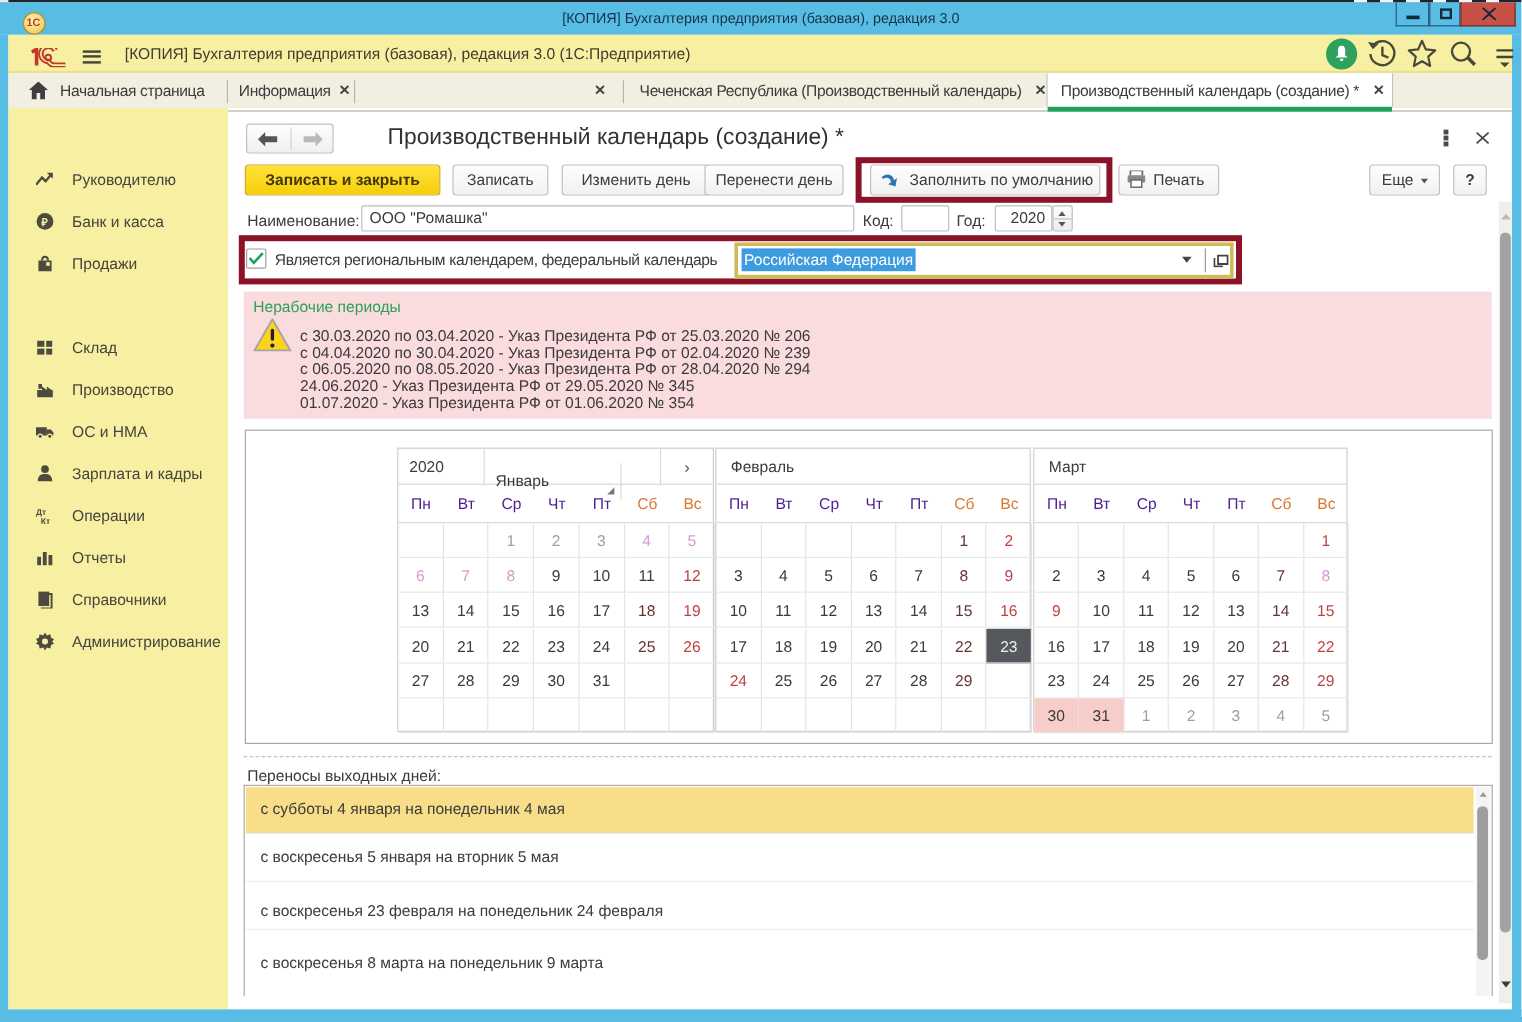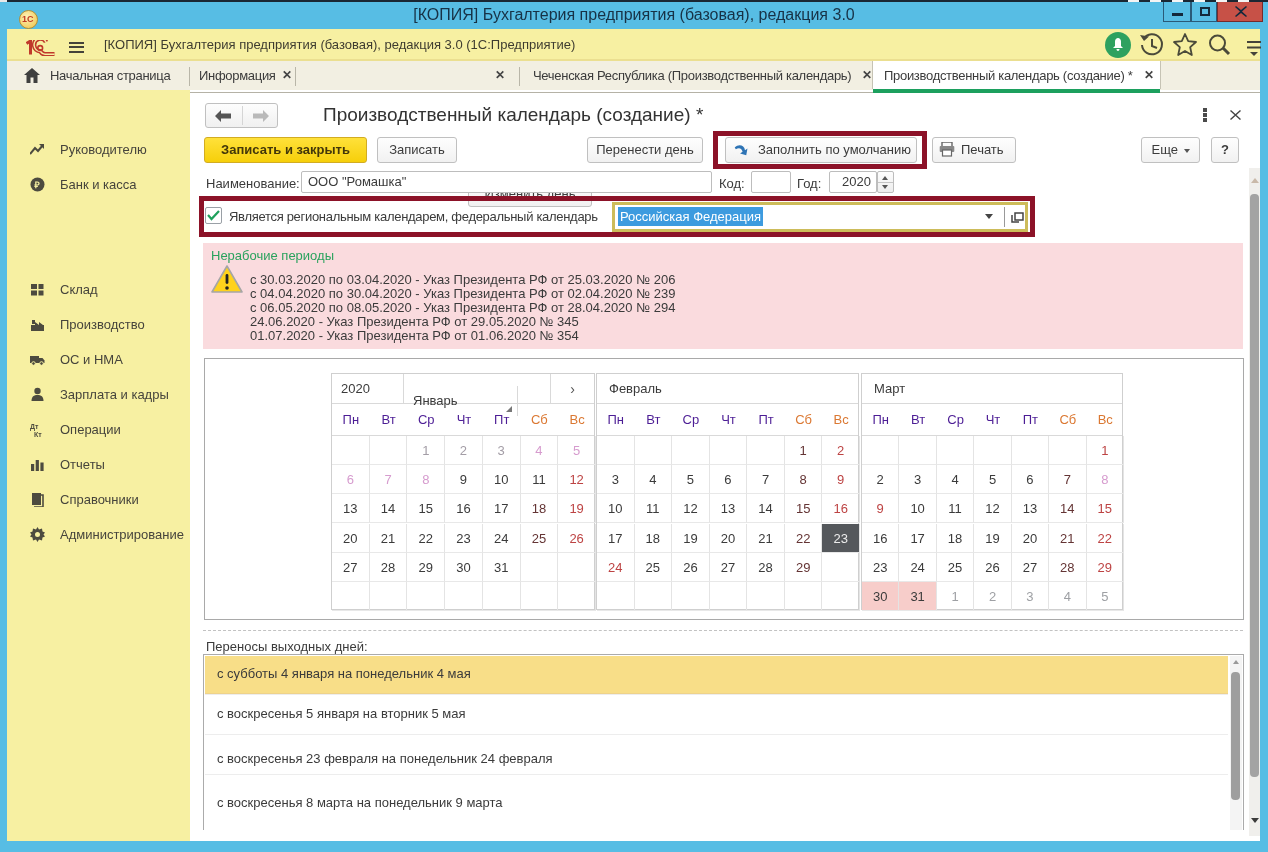--- a/index.html
+++ b/index.html
@@ -43,21 +43,21 @@
 .si span { position:absolute; left:37px; top:0; line-height:35px; font-size:13px; color:#46443c; white-space:nowrap; }
 .mrow { position:absolute; left:13px; width:1010px; color:#3b3b3b; }
 </style></head>
 <body>
 <div id="topstrip"></div>
 <div style="position:absolute;left:0;top:0;width:7px;height:2px;background:#e8e8e8;"></div>
 <div style="position:absolute;left:1128px;top:0;width:132px;height:2px;background:repeating-linear-gradient(90deg,#f4f4f4 0 11px,#1a2733 11px 22px);"></div>
 <div id="titlebar">
   <div style="position:absolute;left:19px;top:8px;width:19px;height:19px;border-radius:50%;background:radial-gradient(circle at 40% 35%,#fdf2b8,#efc143);border:1px solid #b98f2f;"></div>
   <div style="position:absolute;left:22px;top:12px;width:15px;height:12px;color:#c03a22;font-size:9px;font-weight:bold;">1С</div>
-  <div style="position:absolute;left:0;top:0;width:100%;height:27px;text-align:center;line-height:26px;color:#173246;font-size:16px;">[КОПИЯ] Бухгалтерия предприятия (базовая), редакция 3.0</div>
+  <div style="position:absolute;left:0;top:0;width:100%;height:27px;text-align:center;line-height:26px;color:#173246;font-size:12px;">[КОПИЯ] Бухгалтерия предприятия (базовая), редакция 3.0</div>
   <div style="position:absolute;left:1163px;top:0;width:28px;height:20px;border:1px solid #2a5a78;border-top:none;">
       <div style="position:absolute;left:8px;top:11px;width:11px;height:3px;background:#14293c;"></div>
     </div>
   <div style="position:absolute;left:1191px;top:0;width:26px;height:20px;border:1px solid #2a5a78;border-top:none;">
       <div style="position:absolute;left:8px;top:5px;width:10px;height:9px;border:2px solid #14293c;"></div>
     </div>
   <div style="position:absolute;left:1217px;top:0;width:46px;height:20px;border:1px solid #772a2a;border-top:none;background:#c75147;">
     <svg width="12" height="11" style="position:absolute;left:17px;top:4px;" viewBox="0 0 12 11">
         <path d="M1 0 L6 4 L11 0 L12 1 L7 5.5 L12 10 L11 11 L6 7 L1 11 L0 10 L5 5.5 L0 1 Z" fill="#14293c"></path>
       </svg>
@@ -130,20 +130,28 @@
       </svg>
       <span>Руководителю</span>
     </div>
 <div class="si" style="top:77px;">
       <svg width="15" height="15" viewBox="0 0 15 15">
         <circle cx="7.5" cy="7.5" r="7" fill="#4d4b3f"></circle>
         <text x="4.5" y="11" font-size="9" font-weight="bold" fill="#f7f0a2">₽</text>
       </svg>
       <span>Банк и касса</span>
     </div>
+<div class="si" style="top:112px;">
+      <svg width="15" height="15" viewBox="0 0 15 15">
+        <path d="M2 5 L13 5 L13 14 L2 14 Z" fill="#4d4b3f"></path>
+        <path d="M5 5 C5 1 10 1 10 5" stroke="#4d4b3f" stroke-width="1.6" fill="none"></path>
+        <rect x="8.5" y="6.5" width="3" height="3" fill="#f7f0a2"></rect>
+      </svg>
+      <span>Продажи</span>
+    </div>
 <div class="si" style="top:182px;">
       <svg width="15" height="15" viewBox="0 0 15 15">
         <rect x="1" y="2" width="6" height="5" fill="#4d4b3f"></rect>
         <rect x="8.5" y="2" width="5" height="5" fill="#4d4b3f"></rect>
         <rect x="1" y="8.5" width="6" height="5" fill="#4d4b3f"></rect>
         <rect x="8.5" y="8.5" width="5" height="5" fill="#4d4b3f"></rect>
       </svg>
       <span>Склад</span>
     </div>
 <div class="si" style="top:252px;">
@@ -213,21 +221,21 @@
   <div style="position:absolute;top:0;width:3.5px;height:3.5px;background:#4a4a4a;"></div>
   <div style="position:absolute;top:5px;width:3.5px;height:3.5px;background:#4a4a4a;"></div>
   <div style="position:absolute;top:10px;width:3.5px;height:3.5px;background:#4a4a4a;"></div>
 </div>
 <svg width="11" height="10" viewBox="0 0 11 10" style="position:absolute;left:1230px;top:110px;">
     <path d="M0.5 0.5 L10.5 9.5 M10.5 0.5 L0.5 9.5" stroke="#444" stroke-width="1.4"></path>
   </svg>
 
 <div class="btn" style="left:204px;top:137px;width:163px;background:linear-gradient(#ffe13a,#f6cf0a);border-color:#d2ac22;font-weight:bold;color:#43370a;">Записать и закрыть</div>
 <div class="btn" style="left:377px;top:137px;width:80px;">Записать</div>
-<div class="btn" style="left:468px;top:137px;width:124px;margin-top:44px;">Изменить день</div>
+<div class="btn" style="left:468px;top:137px;width:124px;">Изменить день</div>
 <div class="btn" style="left:587px;top:137px;width:116px;">Перенести день</div>
 <div class="abs" style="left:713px;top:131px;width:214px;height:38px;border:5px solid #8c1228;"></div>
 <div class="btn" style="left:725px;top:137px;width:192px;text-align:left;padding-left:32px;">Заполнить по умолчанию</div>
 <svg width="16" height="15" viewBox="0 0 16 15" style="position:absolute;left:733px;top:143px;">
     <path d="M2 11 C1 5 6 2 10 4 L10 1 L15 6 L10 10 L10 7 C7 5.5 4 7 4 11 Z" fill="#2e74b5" transform="rotate(55 8 7.5)"></path>
   </svg>
 <div class="btn" style="left:932px;top:137px;width:84px;text-align:left;padding-left:28px;">Печать</div>
 <svg width="16" height="15" viewBox="0 0 16 15" style="position:absolute;left:939px;top:142px;">
     <path d="M3 4 L3 0 L13 0 L13 4" stroke="#666" stroke-width="1.4" fill="none"></path>
     <rect x="0.7" y="4" width="14.6" height="6" rx="1" fill="#888"></rect>

